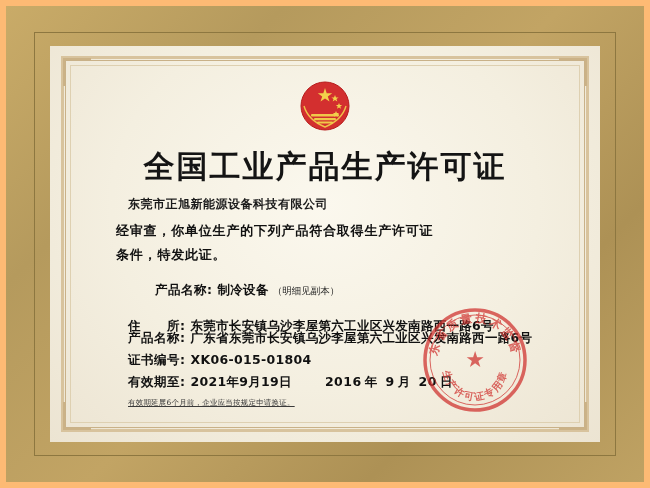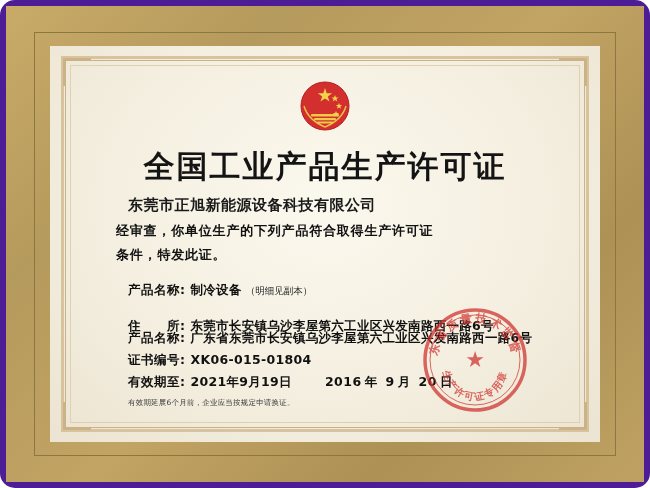--- a/index.html
+++ b/index.html
@@ -12,23 +12,22 @@
     overflow: hidden;
     font-family: "Liberation Sans", sans-serif;
     background: #ffffff;
   }
 
   
   .photo {
     position: relative;
     width: 650px;
     height: 488px;
-    background: #4c1d95;
-    box-sizing: border-box;
-    border-radius: 15px;
+    background: #fdba74;
+    box-sizing: border-box;
   }
   .frame-outer {
     position: absolute;
     left: 6px;
     top: 6px;
     width: 638px;
     height: 476px;
     background: linear-gradient(135deg, #c9ab68 0%, #b59a5d 25%, #c2a464 50%, #ad9155 75%, #bfa263 100%);
     box-sizing: border-box;
   }
@@ -131,21 +130,21 @@
     color: #141414;
     white-space: nowrap;
   }
 
   
   .company {
     position: absolute;
     top: 126px;
     left: 52px;
     font-family: "DejaVu Sans", "Liberation Sans", sans-serif;
-    font-size: 15px;
+    font-size: 12px;
     font-weight: bold;
     color: #1a1a1a;
     letter-spacing: 0.5px;
   }
 
   
   .body-line {
     position: absolute;
     left: 40px;
     right: 24px;
@@ -176,21 +175,21 @@
     font-weight: bold;
     margin-left: 5px;
     letter-spacing: 0.3px;
   }
   .field .note {
     font-weight: normal;
     font-size: 9.5px;
     margin-left: 4px;
     color: #222;
   }
-  .f-product { top: 212px; }
+  .f-product { top: 212px; margin-left: 27px; }
   .f-address { top: 248px; }
   .f-site    { top: 260px; }
   .f-certno  { top: 282px; }
   .f-valid   { top: 304px; }
 
   .date-group {
     margin-left: 26px;
     font-weight: bold;
     letter-spacing: 0.5px;
   }
@@ -198,20 +197,21 @@
 
   
   .footnote {
     position: absolute;
     left: 52px;
     top: 328px;
     font-family: "DejaVu Sans", "Liberation Sans", sans-serif;
     font-size: 7.5px;
     color: #3a3a3a;
     letter-spacing: 0.2px;
+    text-decoration: underline;
   }
 
   
   .seal {
     position: absolute;
     left: 345px;
     top: 236px;
     width: 108px;
     height: 108px;
     opacity: 0.72;

